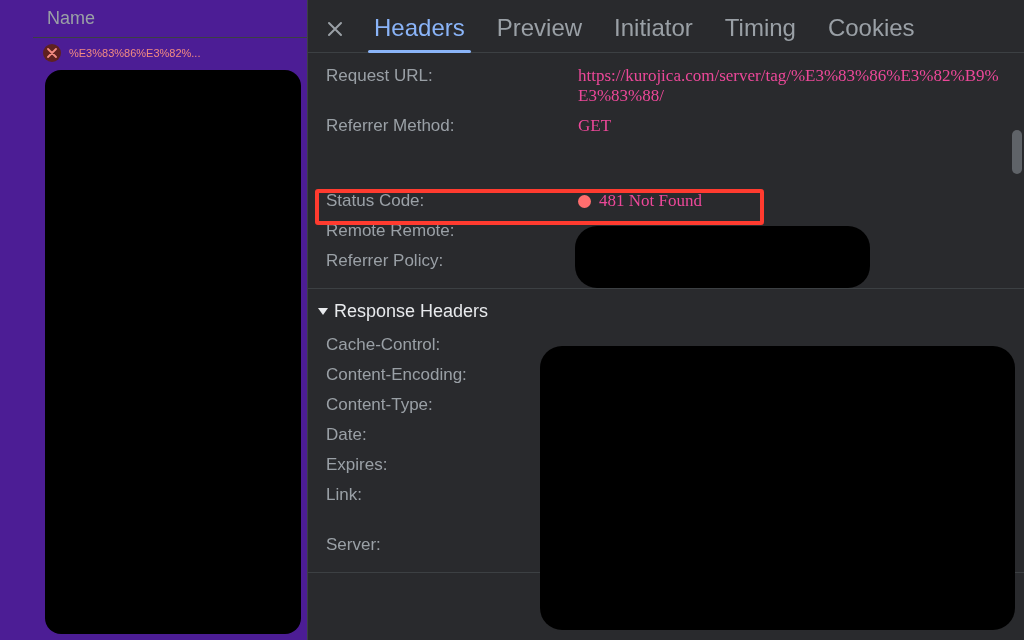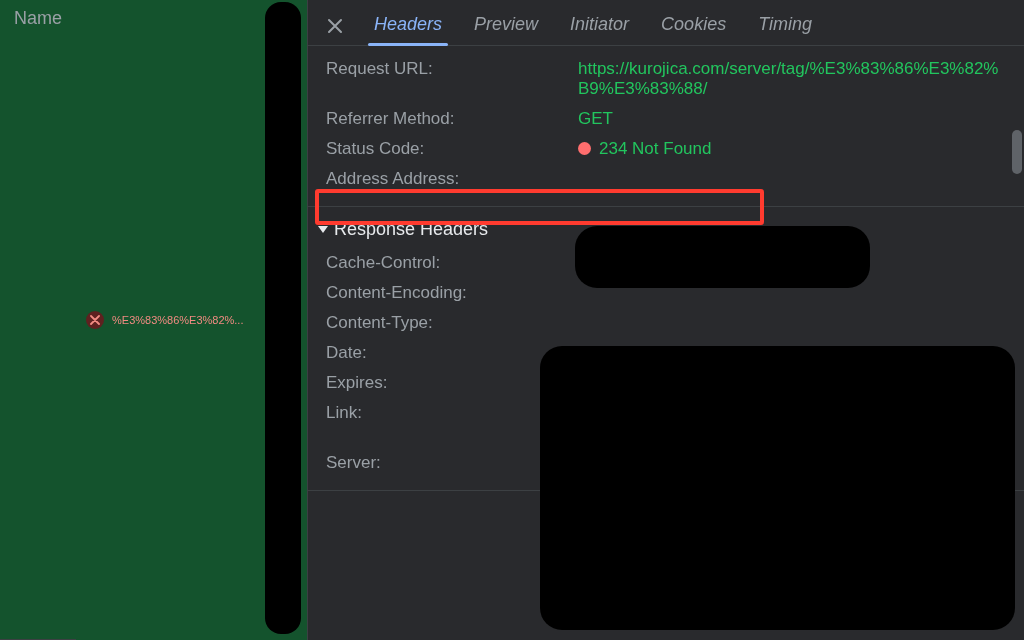--- a/index.html
+++ b/index.html
@@ -9,24 +9,25 @@
     background: #202124;
     font-family: -apple-system, BlinkMacSystemFont, "Segoe UI", Arial, sans-serif;
     font-size: 17px;
     color: #9aa0a6;
     overflow: hidden;
     display: flex;
   }
   .left-panel {
     width: 308px;
     height: 100%;
-    background: #14532d;
+    background: #4c1d95;
     border-right: 1px solid #3c4043;
     display: flex;
-    flex-direction: row;
+    flex-direction: column;
+    padding-left: 33px;
   }
   .name-header {
     padding: 8px 14px;
     border-bottom: 1px solid #3c4043;
     color: #9aa0a6;
     font-size: 18px;
   }
   .request-item {
     display: flex;
     align-items: center;
@@ -75,23 +76,22 @@
     justify-content: center;
     color: #9aa0a6;
     cursor: pointer;
     margin-right: 6px;
   }
   .close-btn svg { width: 16px; height: 16px; }
   .tab {
     padding: 8px 16px 10px 16px;
     color: #9aa0a6;
     cursor: pointer;
-    font-size: 18px;
-    position: relative;
-    font-style: italic;
+    font-size: 24px;
+    position: relative;
   }
   .tab.active {
     color: #8ab4f8;
   }
   .tab.active::after {
     content: "";
     position: absolute;
     left: 10px; right: 10px; bottom: -1px;
     height: 3px;
     background: #8ab4f8;
@@ -126,24 +126,25 @@
     padding: 5px 0 5px 8px;
     align-items: flex-start;
     position: relative;
   }
   .row-label {
     width: 252px;
     color: #9aa0a6;
     flex-shrink: 0;
   }
   .row-value {
-    color: #22c55e;
+    color: #ec4899;
     word-break: break-all;
     flex: 1;
     padding-right: 10px;
+    font-family: Liberation Serif, serif;
   }
   .status-dot {
     width: 13px;
     height: 13px;
     border-radius: 50%;
     display: inline-block;
     margin-right: 8px;
     vertical-align: middle;
     position: relative;
     top: -1px;
@@ -195,42 +196,46 @@
 <div class="right-panel">
   <div class="tabs">
     <div class="close-btn">
       <svg viewBox="0 0 16 16">
           <path d="M2 2 L14 14 M14 2 L2 14" stroke="#9aa0a6" stroke-width="2" stroke-linecap="round"></path>
         </svg>
     </div>
     <div class="tab active">Headers</div>
     <div class="tab">Preview</div>
     <div class="tab">Initiator</div>
+    <div class="tab">Timing</div>
     <div class="tab">Cookies</div>
-    <div class="tab">Timing</div>
   </div>
 
   <div class="content">
     <div class="section">
       <div class="row">
         <div class="row-label">Request URL:</div>
         <div class="row-value">https://kurojica.com/server/tag/%E3%83%86%E3%82%B9%E3%83%88/</div>
       </div>
       <div class="row">
         <div class="row-label">Referrer Method:</div>
         <div class="row-value">GET</div>
       </div>
-      <div class="row" style="position:relative;">
+      <div class="row" style="position:relative;margin-top:45px;">
         <div class="row-label">Status Code:</div>
         <div class="row-value">
-          <span class="status-dot" style="background:#ff6e6e"></span><span>234 Not Found</span>
+          <span class="status-dot" style="background:#ff6e6e"></span><span>481 Not Found</span>
         </div>
       </div>
       <div class="row">
-        <div class="row-label">Address Address:</div>
+        <div class="row-label">Remote Remote:</div>
+        <div class="row-value"></div>
+      </div>
+      <div class="row">
+        <div class="row-label">Referrer Policy:</div>
         <div class="row-value"></div>
       </div>
     </div>
 
     <div class="section">
       <div class="section-header">
         <span class="disclosure"></span>
         <span>Response Headers</span>
       </div>
       <div class="row">

